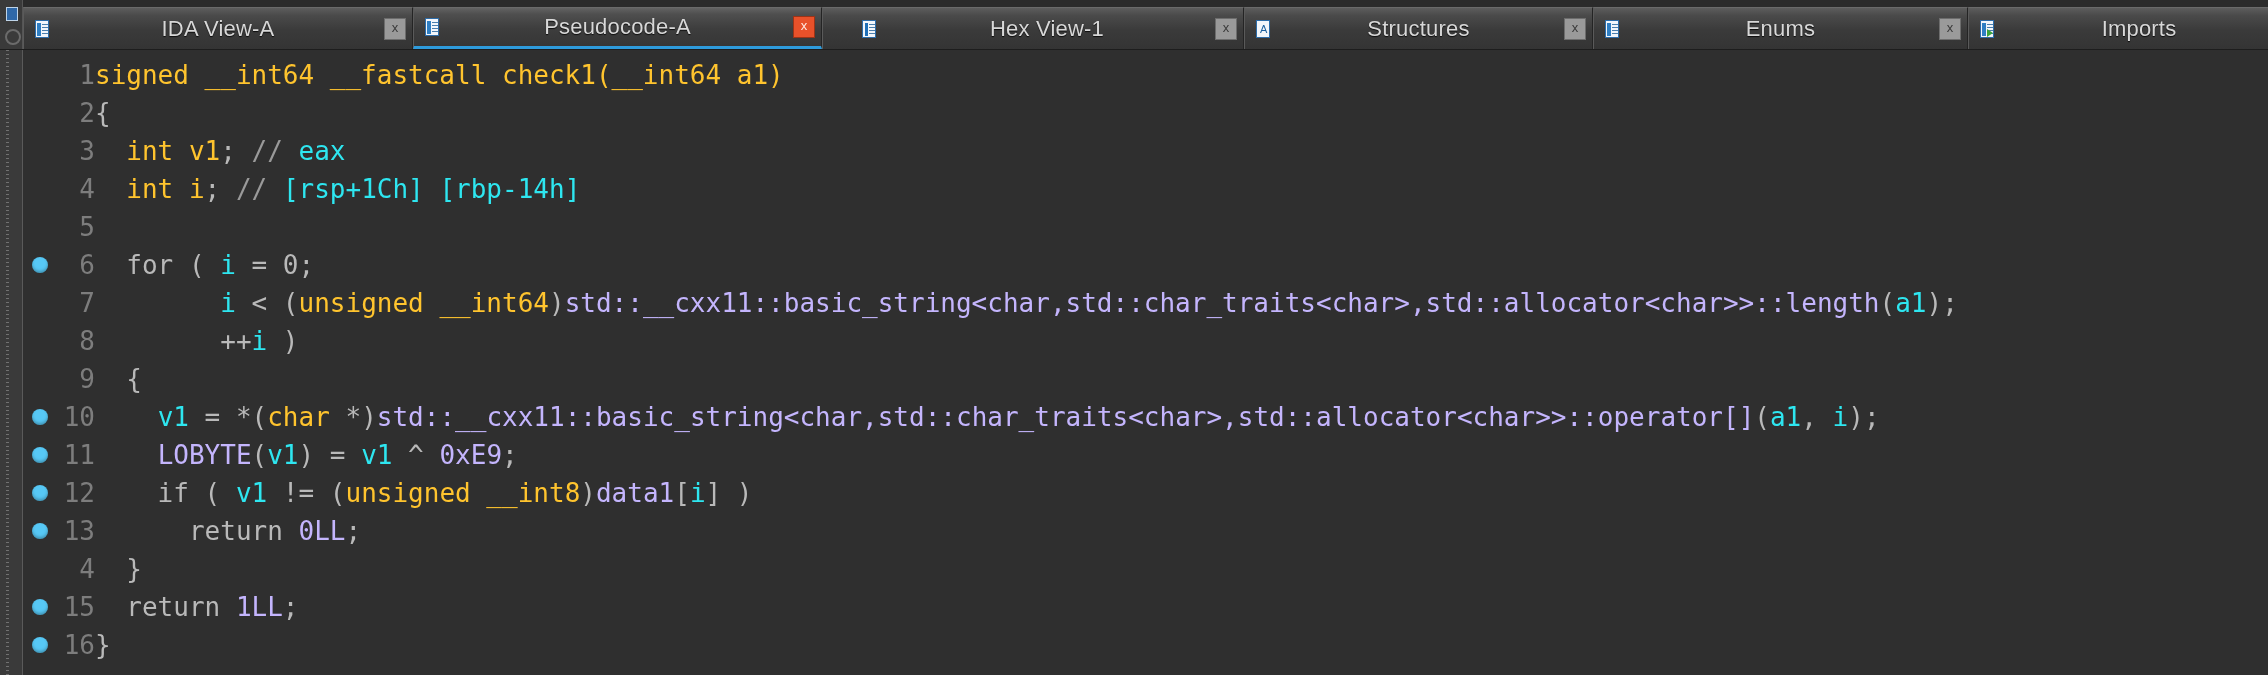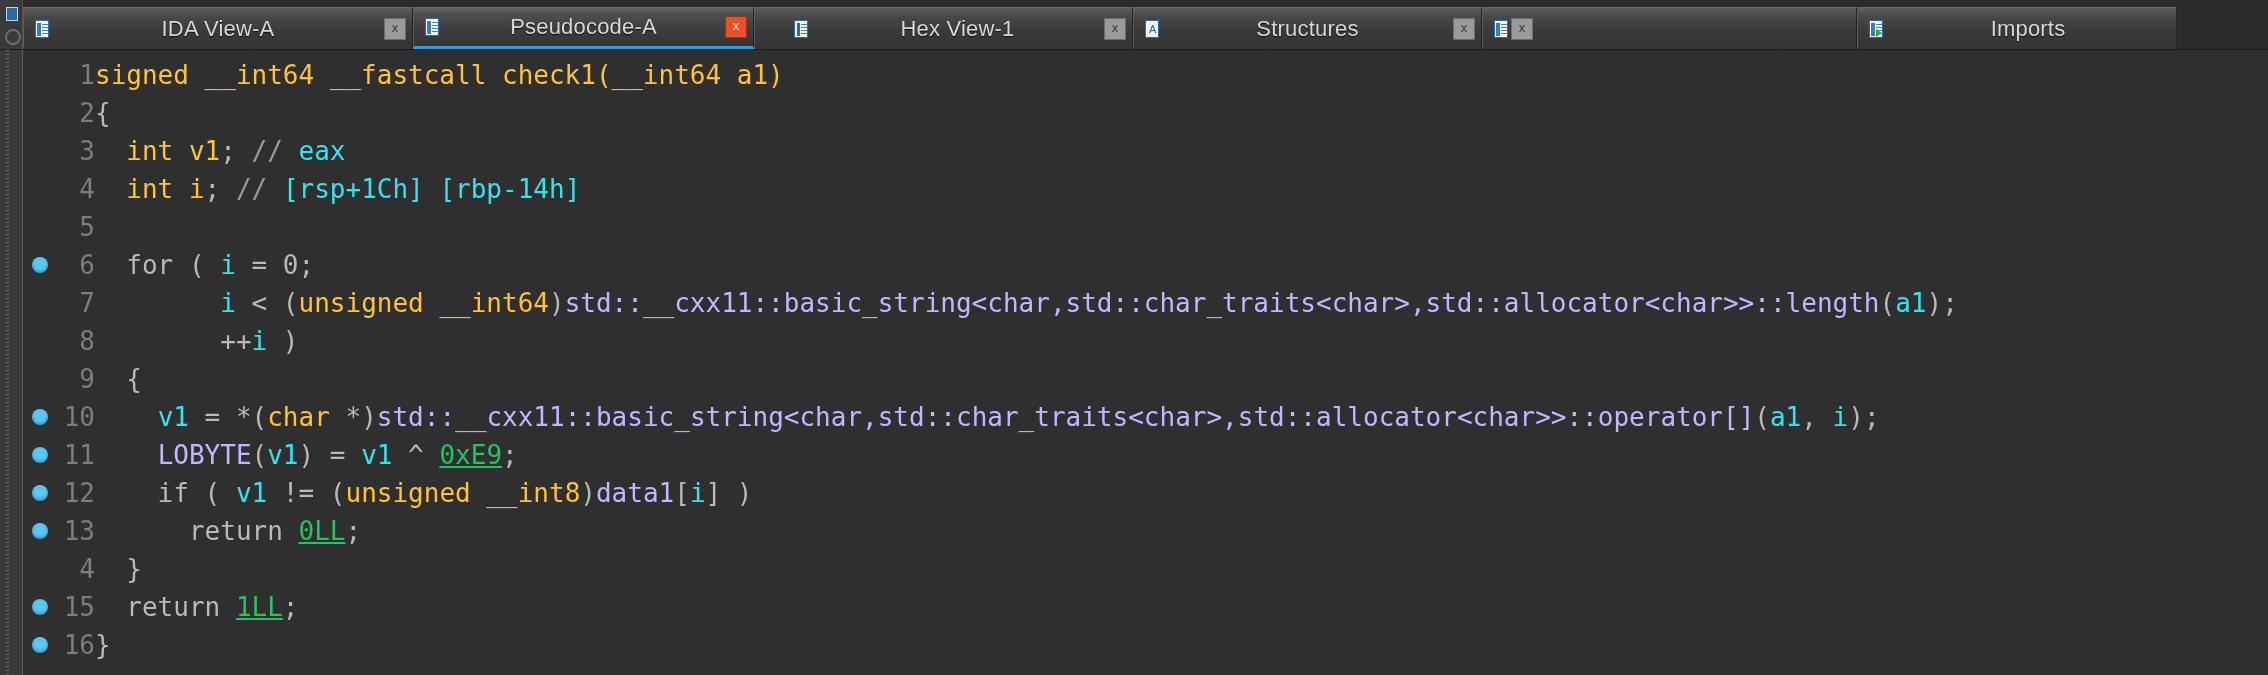--- a/index.html
+++ b/index.html
@@ -221,63 +221,64 @@
     flex: 1 1 auto;
     padding-left: 0;
     color: #c8c8c8;
   }
 
   
   .c-kw    { color: #ffc42e; }   
   .c-var   { color: #2ee6f0; }   
   .c-punct { color: #b9b9b9; }   
   .c-lib   { color: #c4b5fd; }   
-  .c-num   { color: #22c55e; text-decoration: underline; }   
+  .c-num   { color: #c4b5fd; }   
   .c-cmt   { color: #9a9a9a; }   
   .c-cmt2  { color: #2ee6f0; }   
   .c-plain { color: #c8c8c8; }
 </style>
 </head>
 <body>
 
 <div id="tabbar">
   <div class="tab-rail-left"></div>
   <div id="tabs-host" style="display: flex; align-items: flex-end; flex: 1 1 auto; height: 50px;">
       <div class="tab" style="width: 390px;">
         <span class="tab-icon">
           <span class="sheet"></span>
         </span>
         <span class="tab-label">IDA View-A</span>
         <span class="tab-close">x</span>
       </div>
-      <div class="tab active" style="width: 341px; align-items: center;">
+      <div class="tab active" style="width: 409px; align-items: center;">
         <span class="tab-icon">
           <span class="sheet"></span>
         </span>
         <span class="tab-label">Pseudocode-A</span>
         <span class="tab-close">x</span>
       </div>
-      <div class="tab" style="width: 379px; padding-left: 36px;">
+      <div class="tab" style="width: 422px; padding-left: 36px;">
         <span class="tab-icon icon-hex">
           <span class="sheet"></span>
         </span>
         <span class="tab-label">Hex View-1</span>
         <span class="tab-close">x</span>
       </div>
       <div class="tab" style="width: 349px;">
         <span class="tab-icon icon-struct">
           <span class="sheet"></span>
         </span>
         <span class="tab-label">Structures</span>
         <span class="tab-close">x</span>
       </div>
       <div class="tab" style="width: 375px;">
         <span class="tab-icon">
           <span class="sheet"></span>
         </span>
+        <span class="tab-label">Enums</span>
         <span class="tab-close">x</span>
       </div>
       <div class="tab" style="width: 320px; margin-top: 35px;">
         <span class="tab-icon icon-imports">
           <span class="sheet"></span>
         </span>
         <span class="tab-label">Imports</span>
       </div>
     </div>
 </div>

